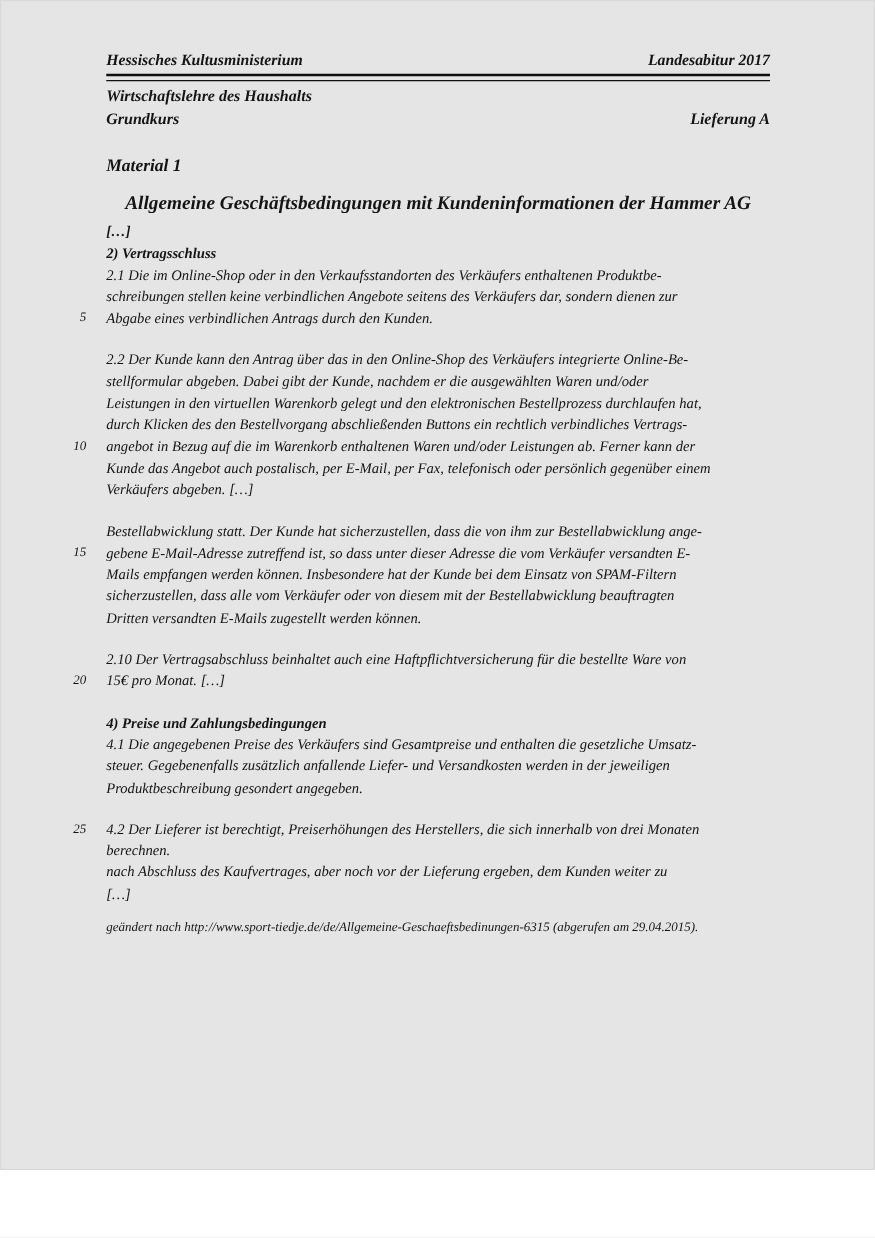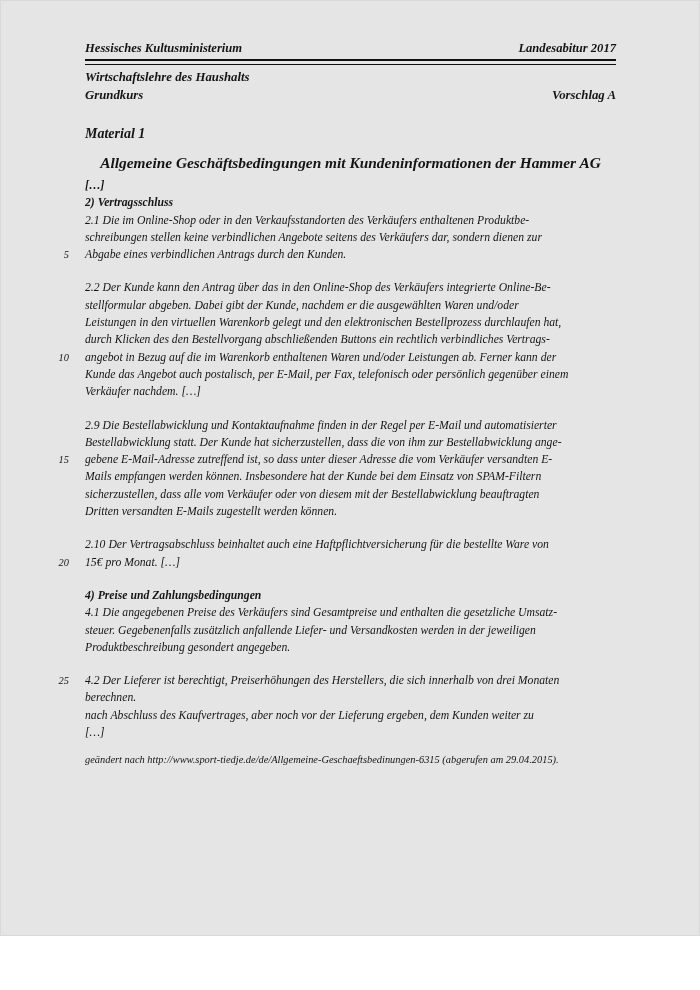--- a/index.html
+++ b/index.html
@@ -53,21 +53,21 @@
       <span>Hessisches Kultusministerium</span>
       <span>Landesabitur 2017</span>
     </div>
     <div class="double-rule"></div>
     <div class="hdr-sub">
       <div class="hdr-row">
         <span>Wirtschaftslehre des Haushalts</span>
       </div>
       <div class="hdr-row">
         <span>Grundkurs</span>
-        <span>Vorschlag A</span>
+        <span>Lieferung A</span>
       </div>
     </div>
 
     <div class="material-label">Material 1</div>
     <div class="material-title">Allgemeine Geschäftsbedingungen mit Kundeninformationen der Hammer AG</div>
 
     <div class="body">
         <div class="block bold">
           <div class="line"><span class="txt">[…]</span></div>
         </div>
@@ -79,24 +79,23 @@
           <div class="line"><span class="txt">schreibungen stellen keine verbindlichen Angebote seitens des Verkäufers dar, sondern dienen zur</span></div>
           <div class="line"><span class="gutter">5</span><span class="txt">Abgabe eines verbindlichen Antrags durch den Kunden.</span></div>
         </div>
         <div class="block gap">
           <div class="line"><span class="txt">2.2 Der Kunde kann den Antrag über das in den Online-Shop des Verkäufers integrierte Online-Be-</span></div>
           <div class="line"><span class="txt">stellformular abgeben. Dabei gibt der Kunde, nachdem er die ausgewählten Waren und/oder</span></div>
           <div class="line"><span class="txt">Leistungen in den virtuellen Warenkorb gelegt und den elektronischen Bestellprozess durchlaufen hat,</span></div>
           <div class="line"><span class="txt">durch Klicken des den Bestellvorgang abschließenden Buttons ein rechtlich verbindliches Vertrags-</span></div>
           <div class="line"><span class="gutter">10</span><span class="txt">angebot in Bezug auf die im Warenkorb enthaltenen Waren und/oder Leistungen ab. Ferner kann der</span></div>
           <div class="line"><span class="txt">Kunde das Angebot auch postalisch, per E-Mail, per Fax, telefonisch oder persönlich gegenüber einem</span></div>
-          <div class="line"><span class="txt">Verkäufer nachdem. […]</span></div>
+          <div class="line"><span class="txt">Verkäufers abgeben. […]</span></div>
         </div>
         <div class="block gap">
-          <div class="line"><span class="txt">2.9 Die Bestellabwicklung und Kontaktaufnahme finden in der Regel per E-Mail und automatisierter</span></div>
           <div class="line"><span class="txt">Bestellabwicklung statt. Der Kunde hat sicherzustellen, dass die von ihm zur Bestellabwicklung ange-</span></div>
           <div class="line"><span class="gutter">15</span><span class="txt">gebene E-Mail-Adresse zutreffend ist, so dass unter dieser Adresse die vom Verkäufer versandten E-</span></div>
           <div class="line"><span class="txt">Mails empfangen werden können. Insbesondere hat der Kunde bei dem Einsatz von SPAM-Filtern</span></div>
           <div class="line"><span class="txt">sicherzustellen, dass alle vom Verkäufer oder von diesem mit der Bestellabwicklung beauftragten</span></div>
           <div class="line"><span class="txt">Dritten versandten E-Mails zugestellt werden können.</span></div>
         </div>
         <div class="block gap">
           <div class="line"><span class="txt">2.10 Der Vertragsabschluss beinhaltet auch eine Haftpflichtversicherung für die bestellte Ware von</span></div>
           <div class="line"><span class="gutter">20</span><span class="txt">15€ pro Monat. […]</span></div>
         </div>

